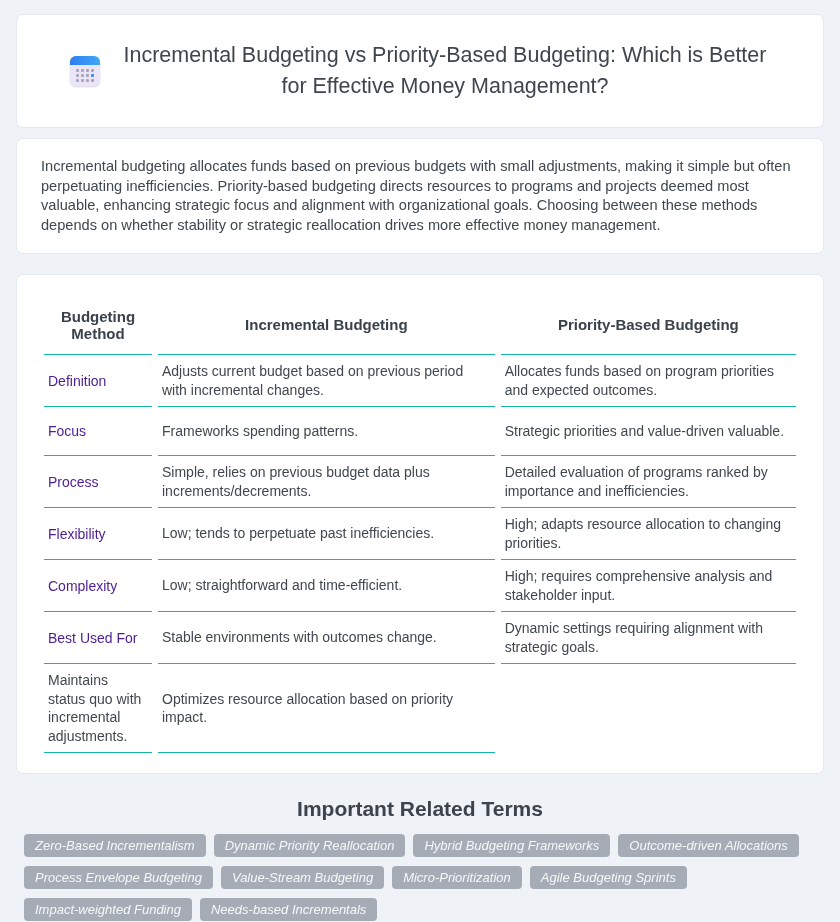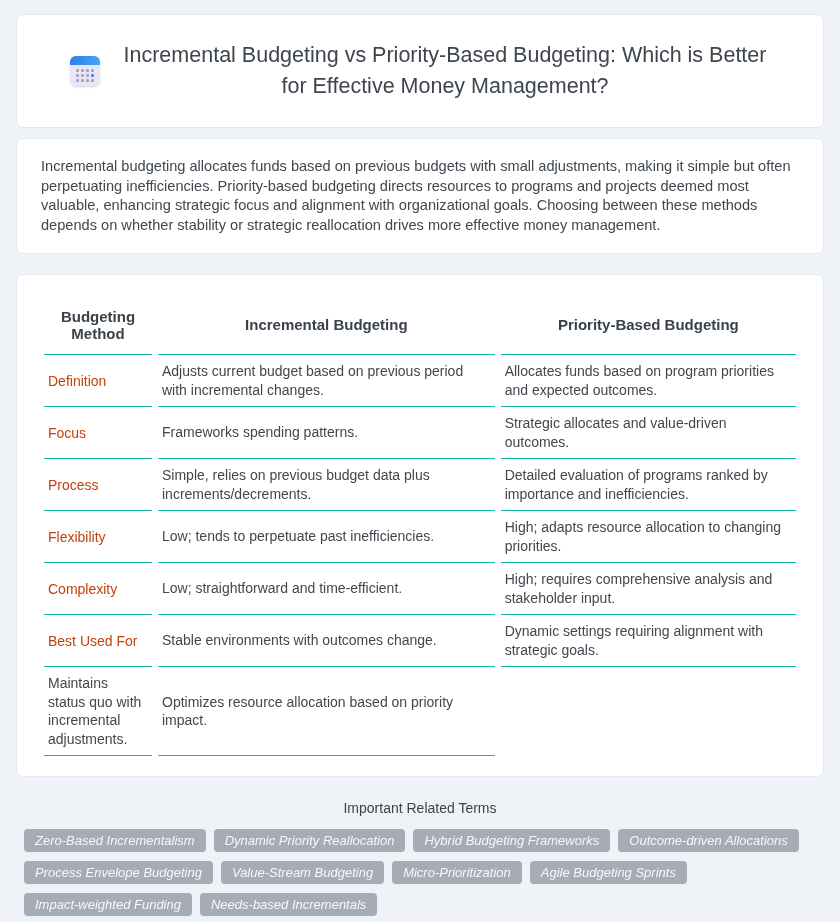--- a/index.html
+++ b/index.html
@@ -104,34 +104,34 @@
     justify-content: center;
     text-align: center;
     font-weight: 700;
     font-size: 15px;
     color: #39424b;
     min-height: 56px;
     padding-bottom: 11px;
   }
   .label-cell span {
     font-size: 14px;
-    color: #c2410c;
+    color: #4c1d95;
   }
   .data-cell span {
     font-size: 14px;
     line-height: 18.5px;
     color: #40474f;
   }
 
   
   .terms-heading {
     margin: 23px 0 0 0;
     text-align: center;
-    font-size: 14px;
-    font-weight: 400;
+    font-size: 21px;
+    font-weight: 700;
     color: #3c434b;
   }
   .tags-wrap {
     margin: 13px 8px 0 8px;
     display: flex;
     flex-wrap: wrap;
     gap: 9px 8px;
   }
   .tag {
     background: #a5acb6;
@@ -210,21 +210,21 @@
           <span>Allocates funds based on program priorities and expected outcomes.</span>
         </div>
 
   <div class="cell label-cell">
           <span>Focus</span>
         </div>
   <div class="cell data-cell">
           <span>Frameworks spending patterns.</span>
         </div>
   <div class="cell data-cell">
-          <span>Strategic allocates and value-driven outcomes.</span>
+          <span>Strategic priorities and value-driven valuable.</span>
         </div>
 
   <div class="cell label-cell">
           <span>Process</span>
         </div>
   <div class="cell data-cell">
           <span>Simple, relies on previous budget data plus increments/decrements.</span>
         </div>
   <div class="cell data-cell">
           <span>Detailed evaluation of programs ranked by importance and inefficiencies.</span>

